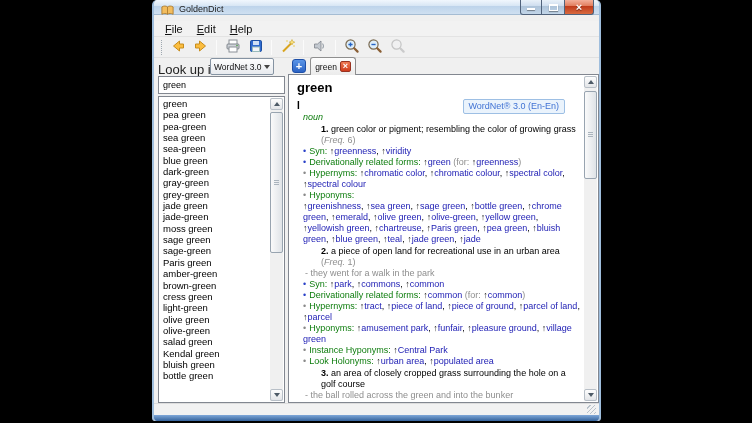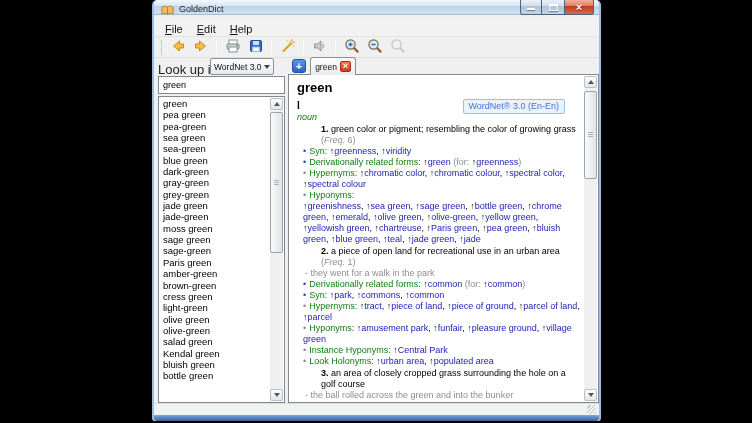--- a/index.html
+++ b/index.html
@@ -93,21 +93,21 @@
 
   
   .article-pane{position:absolute;left:134px;top:74px;width:311px;height:329px;border:1px solid #828790;
                 background:#fff;overflow:hidden;z-index:2;}
   .article-content{position:absolute;left:0;top:0;right:14px;bottom:0;padding:6px 3px 0 8px;
                    font-size:9px;line-height:11px;color:#000;overflow:hidden;}
   .headword{font-size:13px;font-weight:bold;margin:0 0 5px 0;line-height:14px;}
   .dict-badge{position:absolute;top:24px;right:19px;font-size:9px;color:#4173d4;background:#eaf3fc;
               border:1px solid #9dbfe4;border-radius:2px;padding:1px 5px;line-height:11px;}
   .part-marker{font-weight:bold;font-size:10px;margin:1px 0 1px 0;}
-  .pos{color:#0e7d0e;font-style:italic;}
+  .pos{margin-left:6px;color:#0e7d0e;font-style:italic;}
   .sense{margin-left:24px;margin-top:1px;}
   .sense .num{font-weight:bold;}
   .bullet{margin-left:6px;}
   .example{margin-left:8px;color:#8e8e8e;}
   .dot-b{color:#2a41c8;margin-right:3px;}
   .dot-g{color:#8a8a8a;margin-right:3px;}
   .lb{color:#0e7d0e;}
   .ln{color:#1b1bb3;cursor:pointer;}
   .ar{color:#222;}
   .g{color:#8e8e8e;}
@@ -280,22 +280,22 @@
       <div class="part-marker">I</div>
       <div class="pos">noun</div>
       <div>
           <div class="sense"><span class="num">1. </span><span class="t">green color or pigment; resembling the color of growing grass </span><span class="g">(</span><span class="gi">Freq.</span><span class="g"> 6)</span></div>
           <div class="bullet"><span class="dot-b">•</span><span class="lb">Syn:</span><span class="t"> </span><span class="ar">↑</span><span class="ln">greenness</span><span class="t">, </span><span class="ar">↑</span><span class="ln">viridity</span></div>
           <div class="bullet"><span class="dot-b">•</span><span class="lb">Derivationally related forms:</span><span class="t"> </span><span class="ar">↑</span><span class="ln">green</span><span class="g"> (for: </span><span class="ar">↑</span><span class="ln">greenness</span><span class="g">)</span></div>
           <div class="bullet"><span class="dot-g">•</span><span class="lb">Hypernyms:</span><span class="t"> </span><span class="ar">↑</span><span class="ln">chromatic color</span><span class="t">, </span><span class="ar">↑</span><span class="ln">chromatic colour</span><span class="t">, </span><span class="ar">↑</span><span class="ln">spectral color</span><span class="t">, </span><span class="ar">↑</span><span class="ln">spectral colour</span></div>
           <div class="bullet"><span class="dot-g">•</span><span class="lb">Hyponyms:</span><br><span class="t"> </span><span class="ar">↑</span><span class="ln">greenishness</span><span class="t">, </span><span class="ar">↑</span><span class="ln">sea green</span><span class="t">, </span><span class="ar">↑</span><span class="ln">sage green</span><span class="t">, </span><span class="ar">↑</span><span class="ln">bottle green</span><span class="t">, </span><span class="ar">↑</span><span class="ln">chrome green</span><span class="t">, </span><span class="ar">↑</span><span class="ln">emerald</span><span class="t">, </span><span class="ar">↑</span><span class="ln">olive green</span><span class="t">, </span><span class="ar">↑</span><span class="ln">olive-green</span><span class="t">, </span><span class="ar">↑</span><span class="ln">yellow green</span><span class="t">, </span><span class="ar">↑</span><span class="ln">yellowish green</span><span class="t">, </span><span class="ar">↑</span><span class="ln">chartreuse</span><span class="t">, </span><span class="ar">↑</span><span class="ln">Paris green</span><span class="t">, </span><span class="ar">↑</span><span class="ln">pea green</span><span class="t">, </span><span class="ar">↑</span><span class="ln">bluish green</span><span class="t">, </span><span class="ar">↑</span><span class="ln">blue green</span><span class="t">, </span><span class="ar">↑</span><span class="ln">teal</span><span class="t">, </span><span class="ar">↑</span><span class="ln">jade green</span><span class="t">, </span><span class="ar">↑</span><span class="ln">jade</span></div>
           <div class="sense"><span class="num">2. </span><span class="t">a piece of open land for recreational use in an urban area </span><span class="g">(</span><span class="gi">Freq.</span><span class="g"> 1)</span></div>
           <div class="example">- they went for a walk in the park</div>
+          <div class="bullet"><span class="dot-b">•</span><span class="lb">Syn:</span><span class="t"> </span><span class="ar">↑</span><span class="ln">park</span><span class="t">, </span><span class="ar">↑</span><span class="ln">commons</span><span class="t">, </span><span class="ar">↑</span><span class="ln">common</span></div>
           <div class="bullet"><span class="dot-b">•</span><span class="lb">Derivationally related forms:</span><span class="t"> </span><span class="ar">↑</span><span class="ln">common</span><span class="g"> (for: </span><span class="ar">↑</span><span class="ln">common</span><span class="g">)</span></div>
-          <div class="bullet"><span class="dot-b">•</span><span class="lb">Syn:</span><span class="t"> </span><span class="ar">↑</span><span class="ln">park</span><span class="t">, </span><span class="ar">↑</span><span class="ln">commons</span><span class="t">, </span><span class="ar">↑</span><span class="ln">common</span></div>
           <div class="bullet"><span class="dot-g">•</span><span class="lb">Hypernyms:</span><span class="t"> </span><span class="ar">↑</span><span class="ln">tract</span><span class="t">, </span><span class="ar">↑</span><span class="ln">piece of land</span><span class="t">, </span><span class="ar">↑</span><span class="ln">piece of ground</span><span class="t">, </span><span class="ar">↑</span><span class="ln">parcel of land</span><span class="t">, </span><span class="ar">↑</span><span class="ln">parcel</span></div>
           <div class="bullet"><span class="dot-g">•</span><span class="lb">Hyponyms:</span><span class="t"> </span><span class="ar">↑</span><span class="ln">amusement park</span><span class="t">, </span><span class="ar">↑</span><span class="ln">funfair</span><span class="t">, </span><span class="ar">↑</span><span class="ln">pleasure ground</span><span class="t">, </span><span class="ar">↑</span><span class="ln">village green</span></div>
           <div class="bullet"><span class="dot-g">•</span><span class="lb">Instance Hyponyms:</span><span class="t"> </span><span class="ar">↑</span><span class="ln">Central Park</span></div>
           <div class="bullet"><span class="dot-g">•</span><span class="lb">Look Holonyms:</span><span class="t"> </span><span class="ar">↑</span><span class="ln">urban area</span><span class="t">, </span><span class="ar">↑</span><span class="ln">populated area</span></div>
           <div class="sense"><span class="num">3. </span><span class="t">an area of closely cropped grass surrounding the hole on a golf course</span></div>
           <div class="example">- the ball rolled across the green and into the bunker</div>
           <div class="bullet"><span class="dot-b">•</span><span class="lb">Syn:</span><span class="t"> </span><span class="ar">↑</span><span class="ln">putting green</span><span class="t">, </span><span class="ar">↑</span><span class="ln">putting surface</span></div>
           <div class="bullet"><span class="dot-g">•</span><span class="lb">Hypernyms:</span><span class="t"> </span><span class="ar">↑</span><span class="ln">site</span><span class="t">, </span><span class="ar">↑</span><span class="ln">land site</span></div>
         </div>
     </div>

